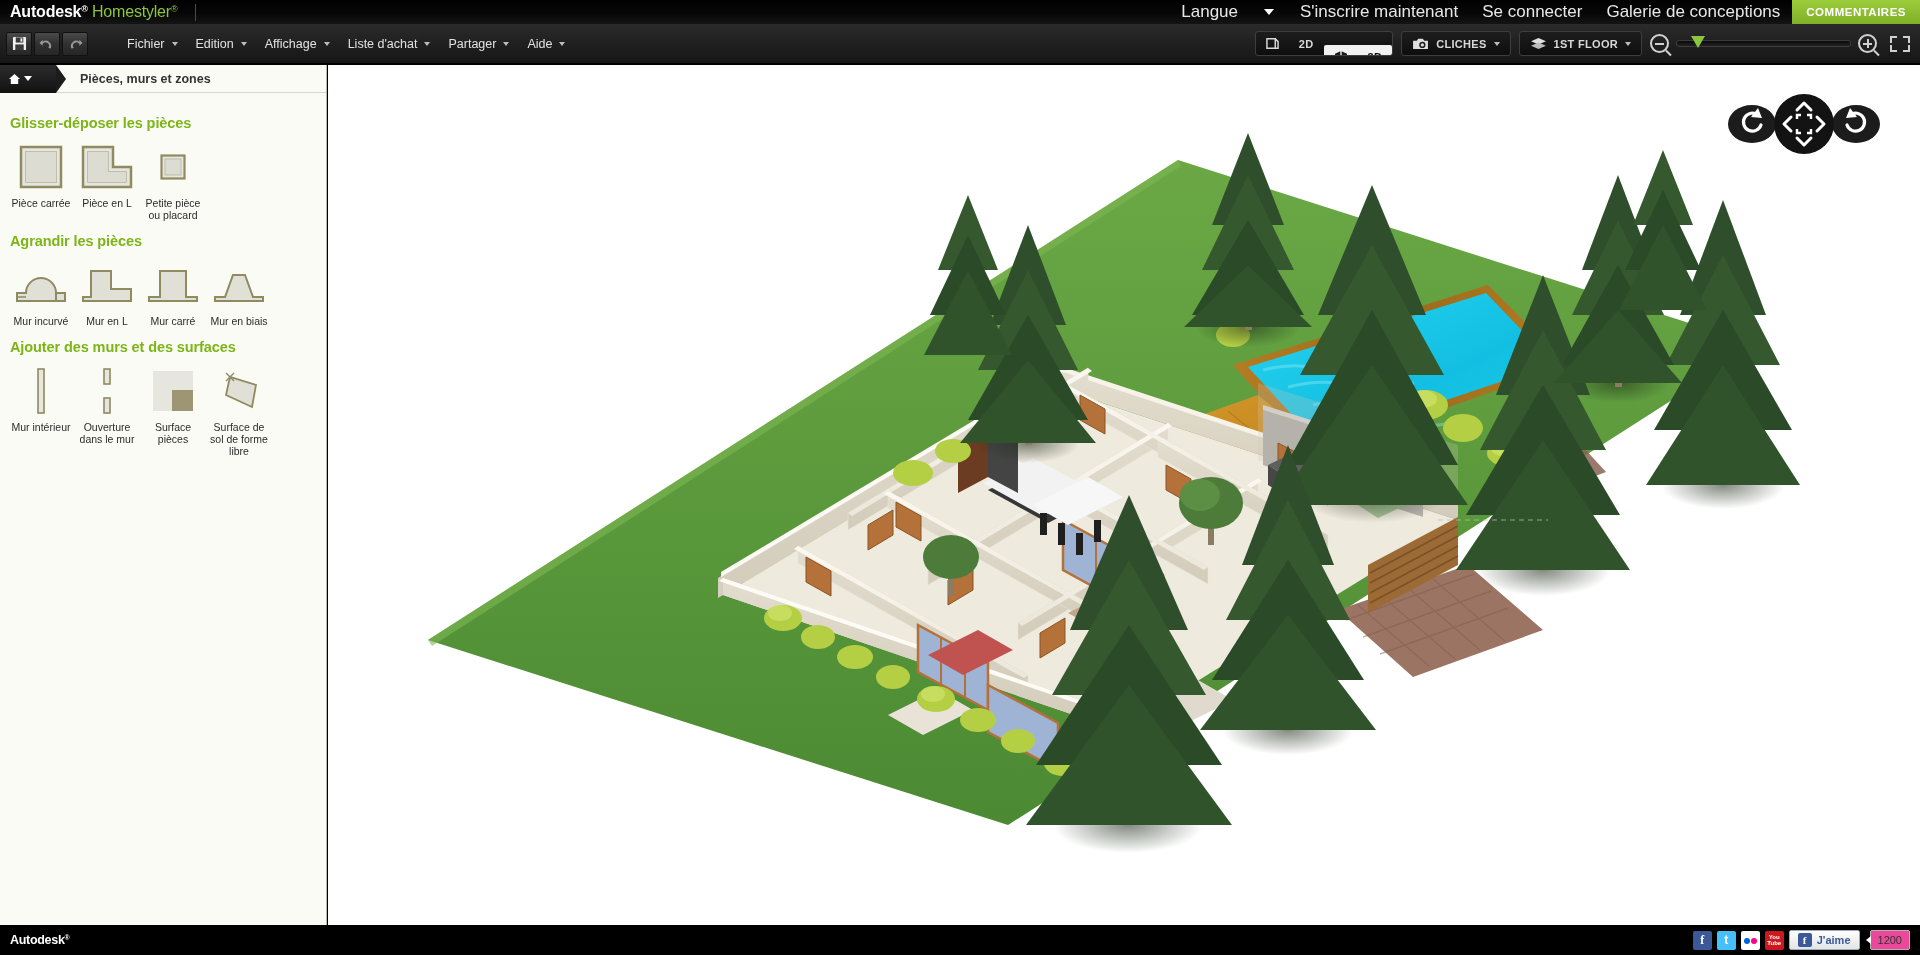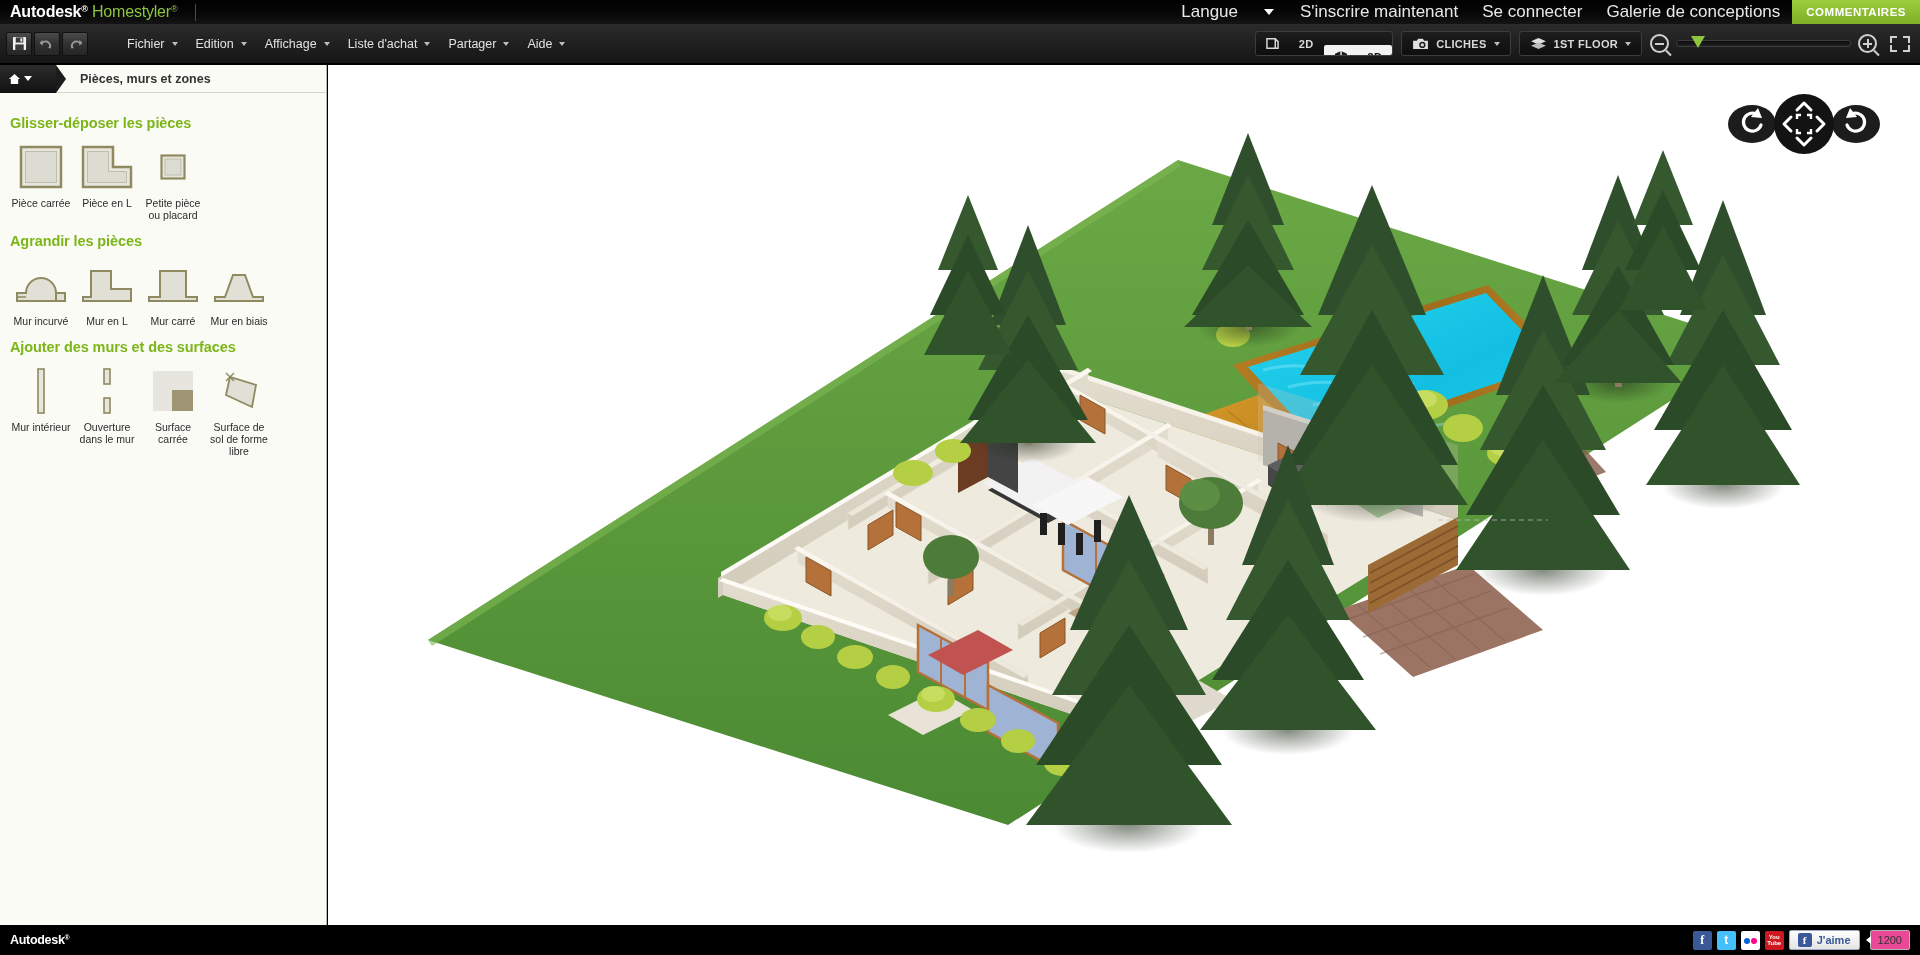--- a/index.html
+++ b/index.html
@@ -488,21 +488,21 @@
         </div>
         <div class="cat-label">Ouverture dans le mur</div>
       </div>
       <div class="cat-item">
         <div class="cat-thumb">
           <svg width="42" height="42" viewBox="0 0 42 42">
             <rect x="1" y="1" width="40" height="40" fill="#e6e6de"></rect>
             <rect x="20" y="20" width="21" height="21" fill="#9d9573"></rect>
           </svg>
         </div>
-        <div class="cat-label">Surface carrée</div>
+        <div class="cat-label">Surface pièces</div>
       </div>
       <div class="cat-item">
         <div class="cat-thumb">
           <svg width="46" height="44" viewBox="0 0 46 44">
             <path d="M10 26 L14 8 L40 16 L36 38 Z" fill="#e0e0d6" stroke="#8f8a60" stroke-width="1.8"></path>
             <path d="M10 4 L18 12 M18 4 L10 12" stroke="#8f8a60" stroke-width="1.4"></path>
           </svg>
         </div>
         <div class="cat-label">Surface de sol de forme libre</div>
       </div>

